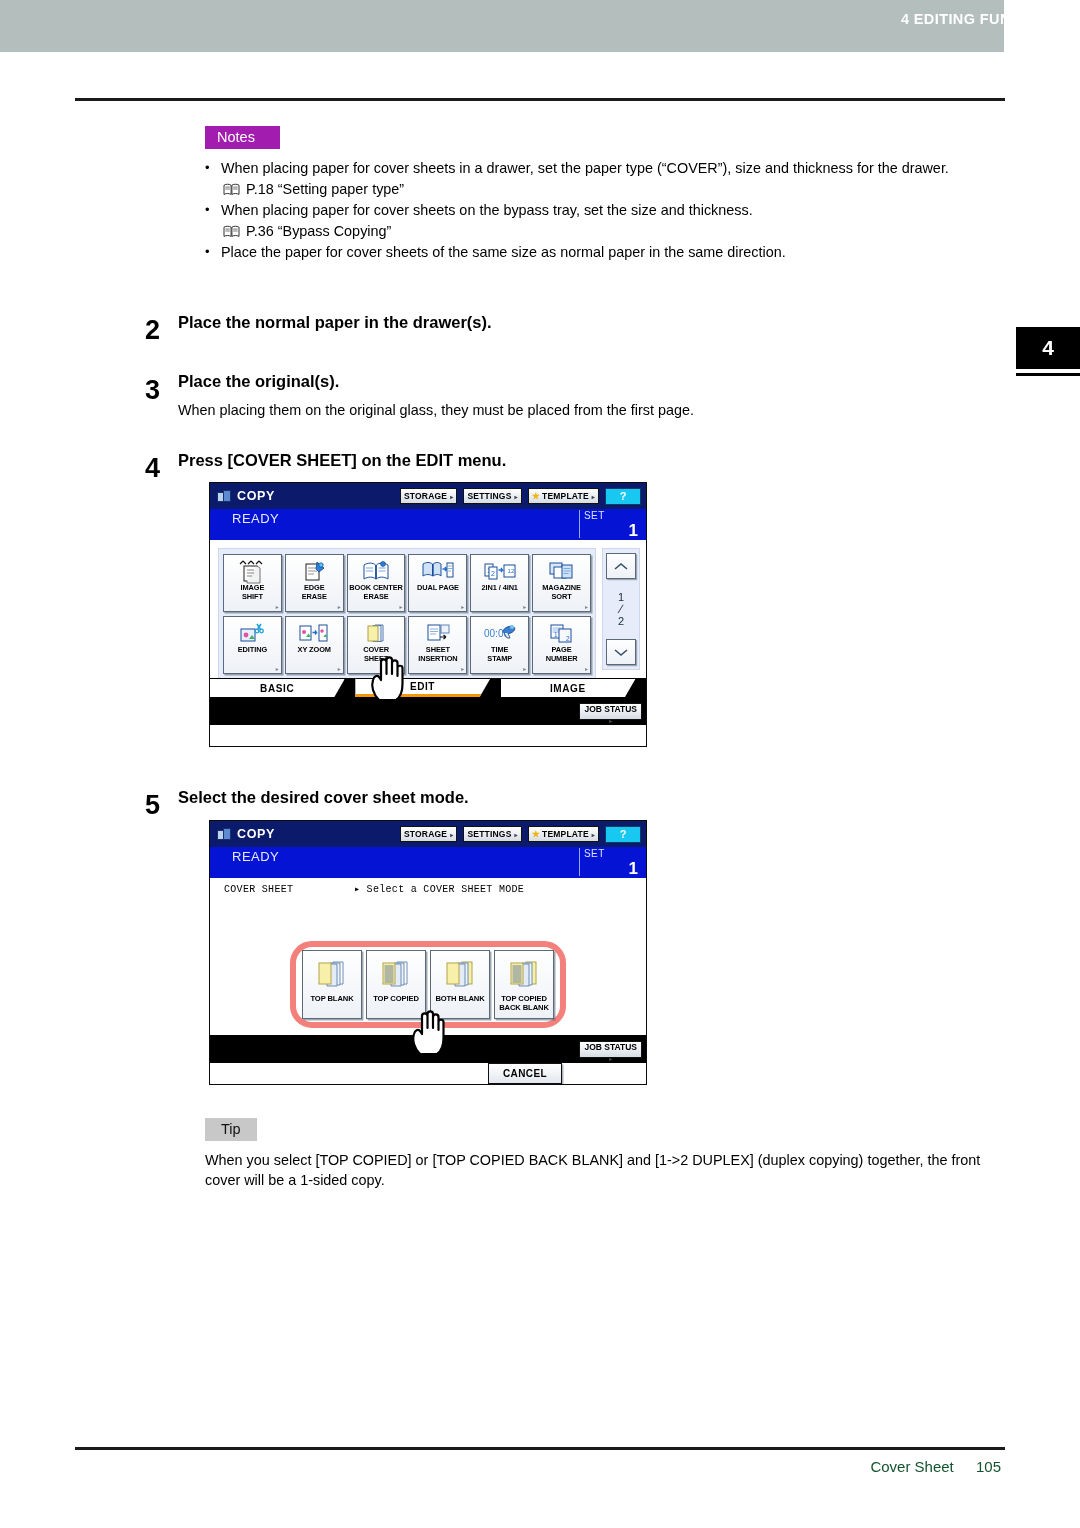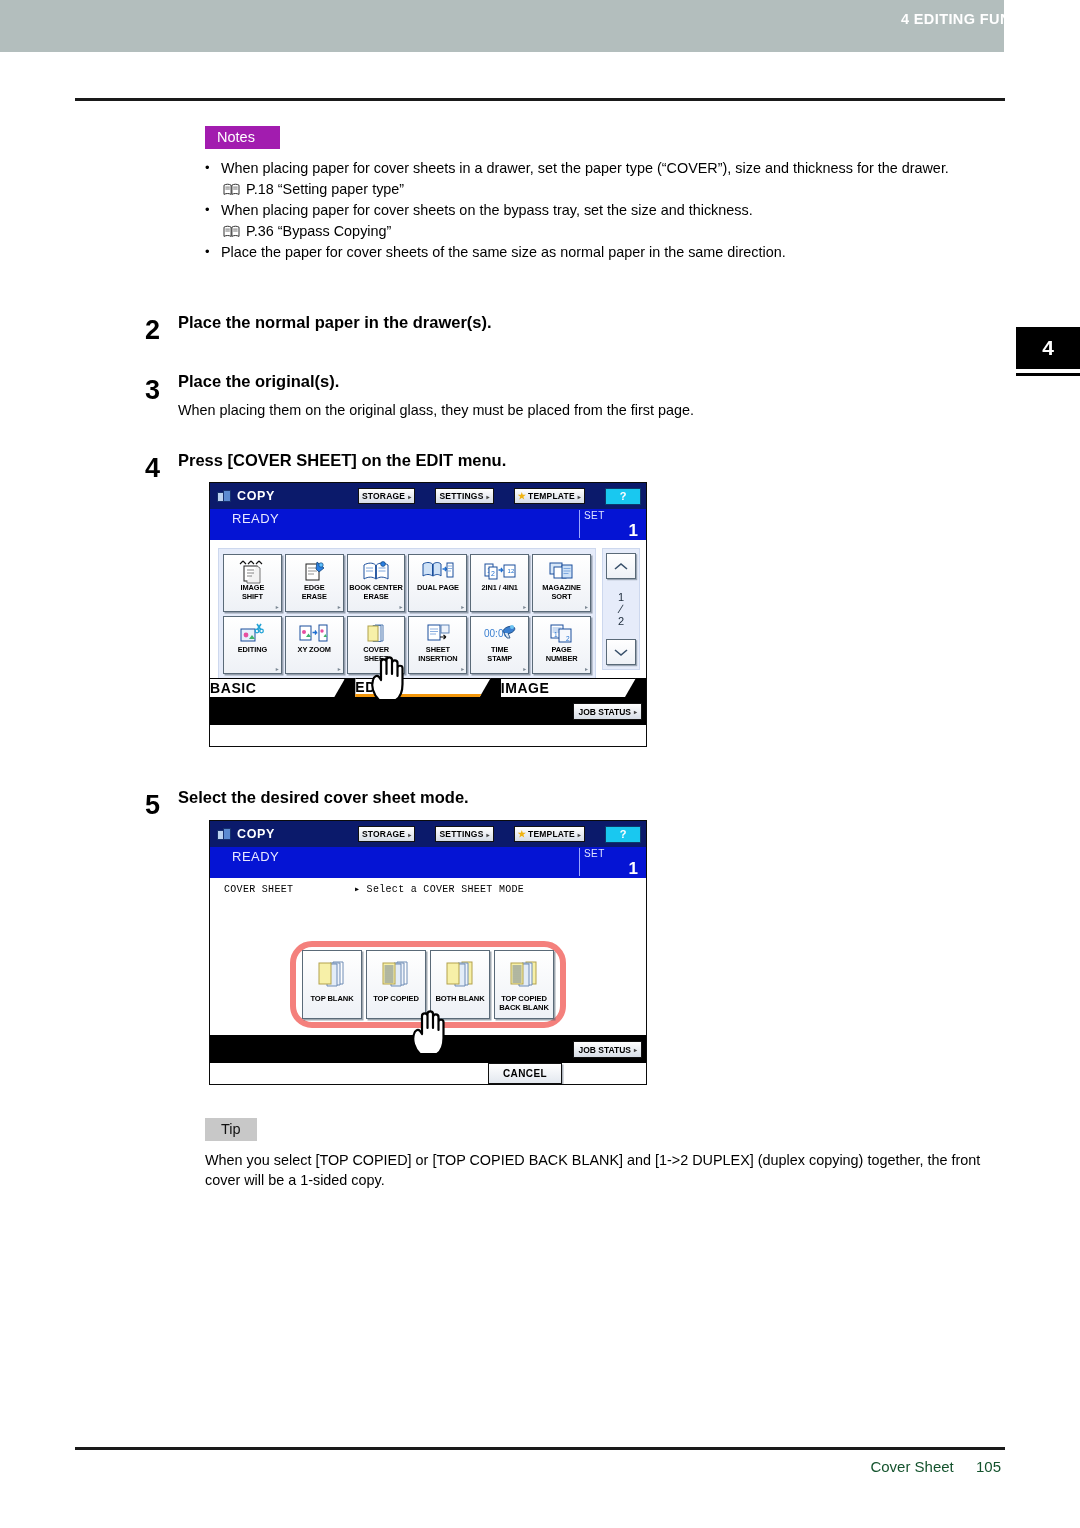--- a/index.html
+++ b/index.html
@@ -176,21 +176,21 @@
   .lcd-title {
     color: #fff;
     font-size: 12.5px;
     font-weight: bold;
     letter-spacing: .6px;
   }
   .lcd-topbtns {
     margin-left: auto;
     display: flex;
     align-items: center;
-    gap: 20px;
+    gap: 6px;
     padding-right: 2px;
   }
   .lcd-btn {
     background: linear-gradient(#ffffff,#d7dde6);
     border: 1px solid #111;
     font-size: 8.5px;
     font-weight: bold;
     color: #000;
     height: 14px;
     display: flex;
@@ -345,21 +345,22 @@
     display: flex;
   }
   .lcd-tab {
     position: relative;
     flex: 1;
     background: #fff;
     border-top: 1px solid #000;
     border-right: 1px solid #000;
     display: flex;
     align-items: center;
-    font-size: 14px;
+    justify-content: center;
+    font-size: 10px;
     font-weight: bold;
     letter-spacing: .6px;
     margin-right: 10px;
     clip-path: polygon(0 0, 100% 0, calc(100% - 11px) 100%, 0 100%);
   }
   .lcd-tab.active { border-bottom: 3px solid #f2960a; }
   .lcd-bottombar {
     position: absolute;
     left: 0; bottom: 0;
     width: 100%;
@@ -370,20 +371,21 @@
     position: absolute;
     right: 4px; top: 6px;
     background: linear-gradient(#ffffff,#d7dde6);
     border: 1px solid #111;
     font-size: 8.5px;
     font-weight: bold;
     height: 15px;
     display: flex; align-items: center;
     padding: 0 4px;
     gap: 3px;
+    flex-direction: column;
   }
 
   
   .cs-header {
     position: absolute;
     left: 0; top: 0;
     width: 100%;
     height: 22px;
     display: flex;
     align-items: center;

